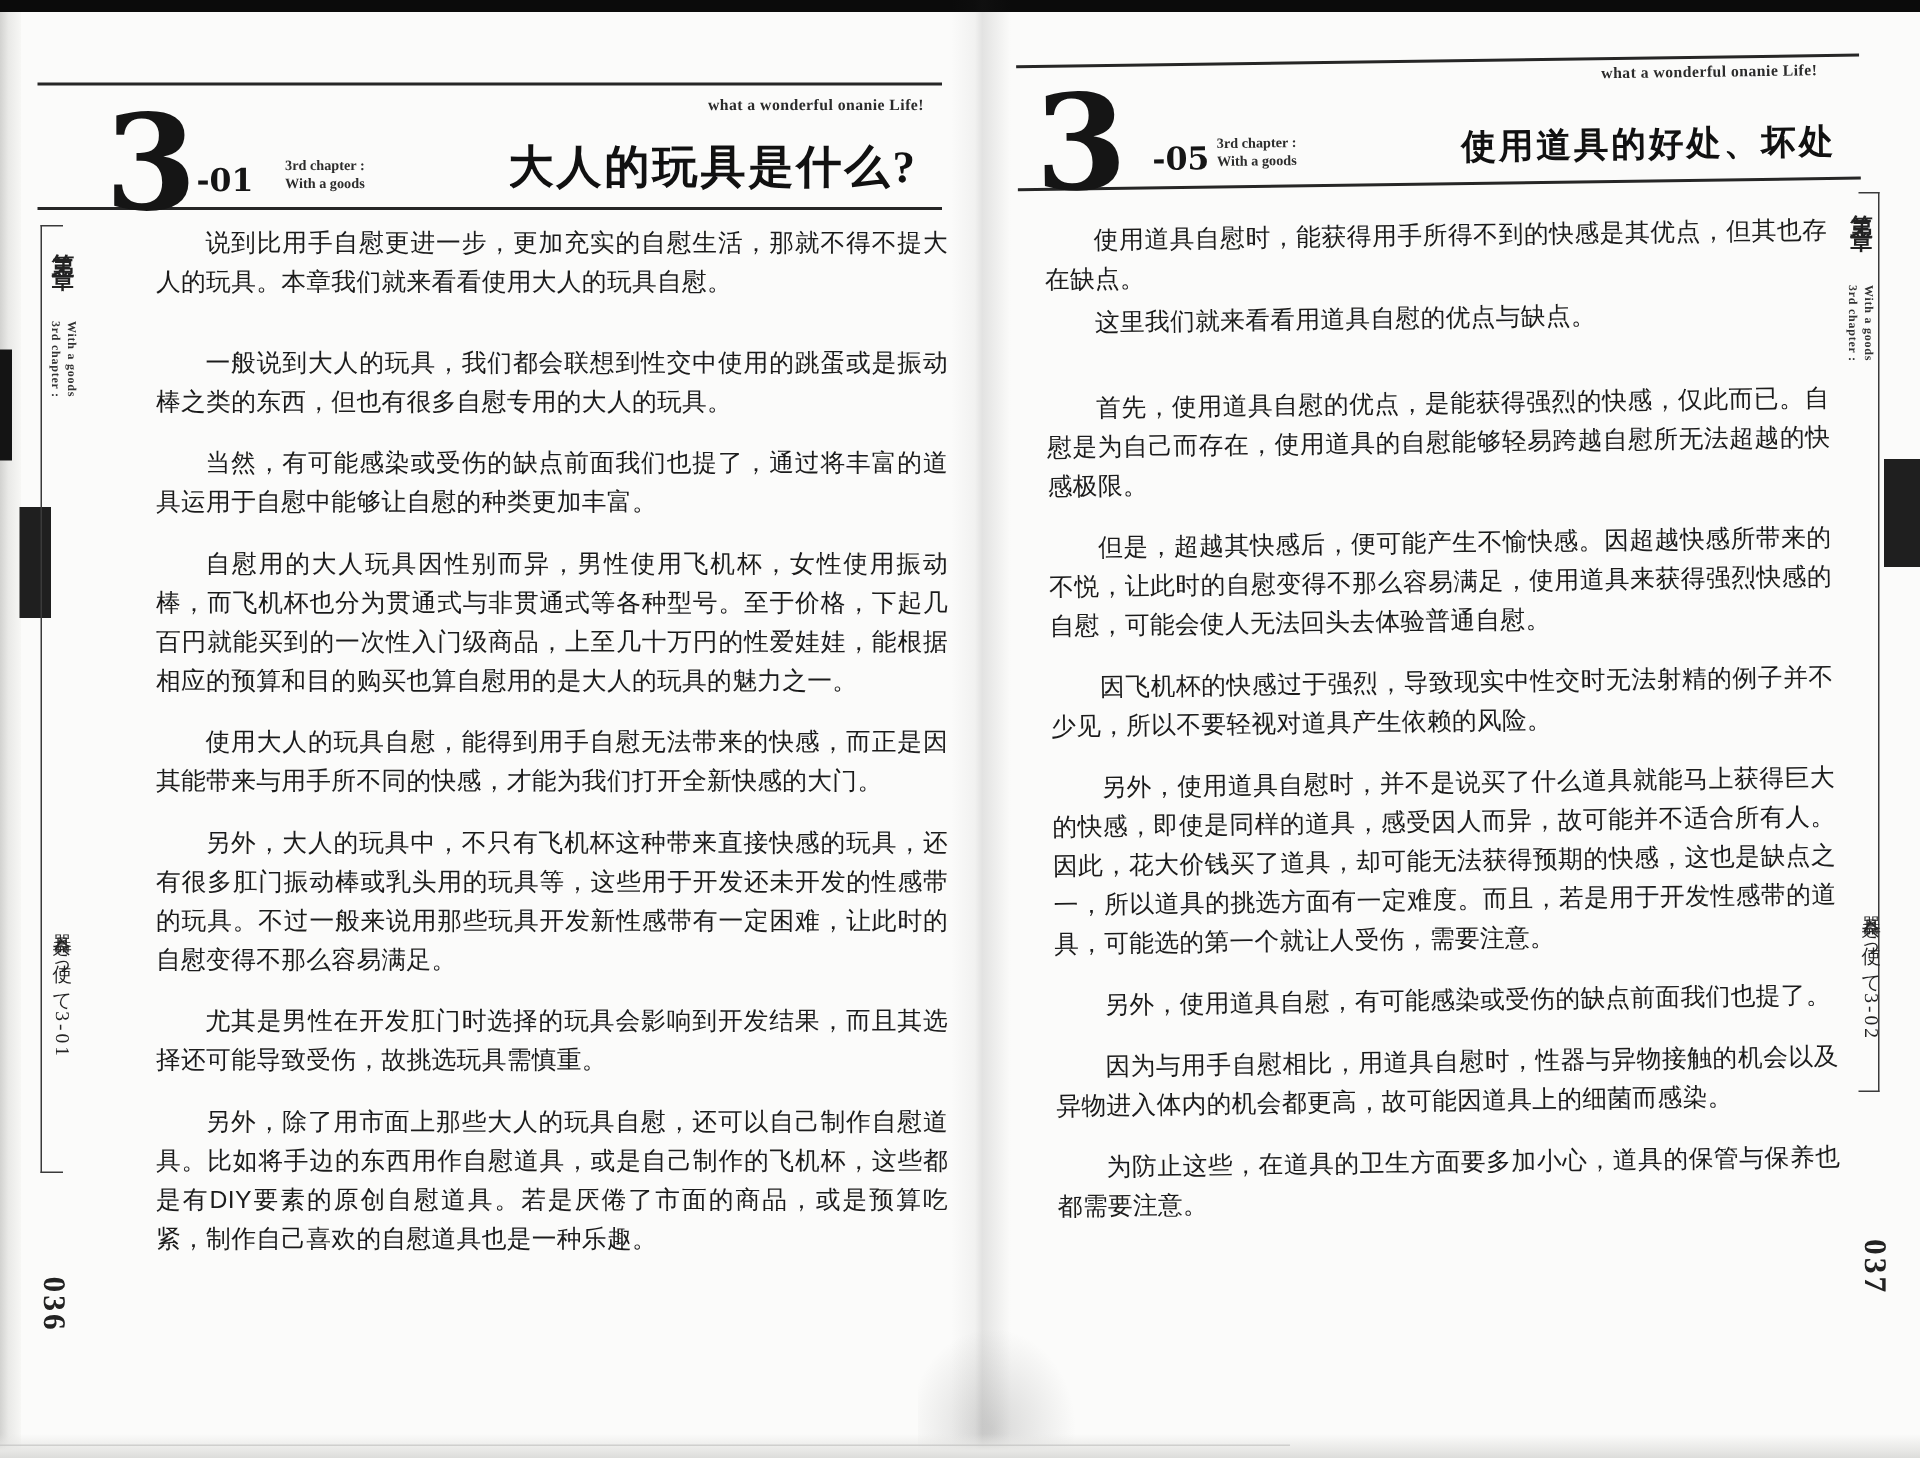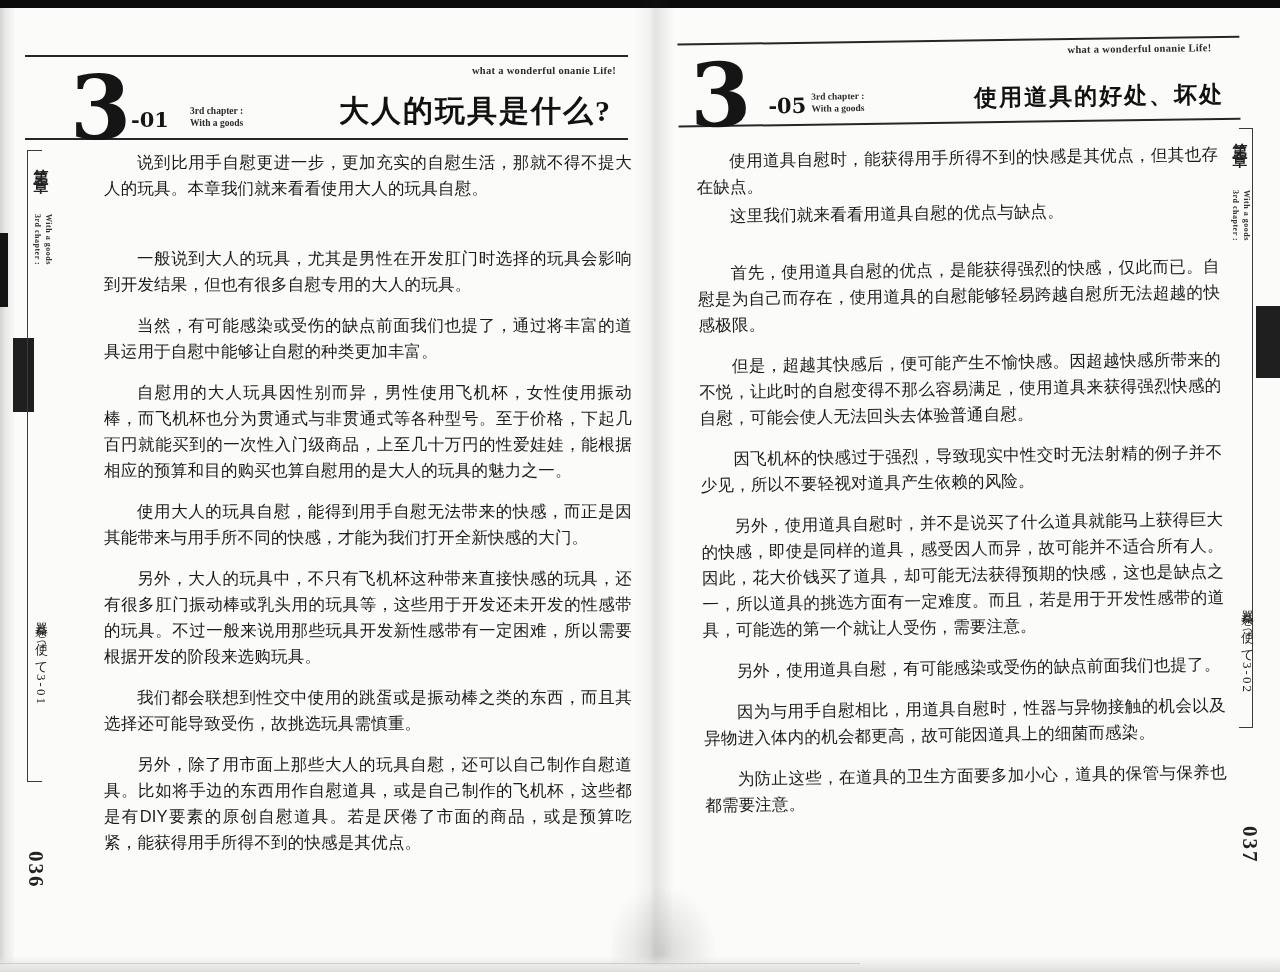--- a/index.html
+++ b/index.html
@@ -101,21 +101,21 @@
   .body-col { position:absolute; }
   .body-left  { left:104px; top:149px; width:528px; }
   .body-right { left:696px; top:148px; width:522px; transform:rotate(-0.8deg); transform-origin:0 0; }
   .body-col p {
     font-size:16.5px; line-height:26px;
     text-indent:2em; text-align:justify;
     color:#1b1b1b;
     margin:0 0 15px 0;
     letter-spacing:.2px;
   }
-  .body-left  p.gap-after { margin-bottom:44px; }
+  .body-left  p.gap-after { margin-bottom:28px; }
   .body-right p.tight     { margin-bottom:3px; }
   .body-right p.gap-after { margin-bottom:31px; }
 </style>
 </head>
 <body>
 
 <div class="scan-top-strip"></div>
 <div class="scan-left-edge"></div>
 <div class="gutter-shadow"></div>
 <div class="gutter-smudge"></div>
@@ -149,27 +149,27 @@
     <div class="section-suffix">-01</div>
     <div class="chapter-small">
       <div>3rd chapter :</div>
       <div>With a goods</div>
     </div>
     <div class="page-title">大人的玩具是什么?</div>
   </div>
 
   <div class="body-col body-left">
     <p class="gap-after">说到比用手自慰更进一步，更加充实的自慰生活，那就不得不提大人的玩具。本章我们就来看看使用大人的玩具自慰。</p>
-    <p>一般说到大人的玩具，尤其是男性在开发肛门时选择的玩具会影响到开发结果，但也有很多自慰专用的大人的玩具。</p>
+    <p>一般说到大人的玩具，我们都会联想到性交中使用的跳蛋或是振动棒之类的东西，但也有很多自慰专用的大人的玩具。</p>
     <p>当然，有可能感染或受伤的缺点前面我们也提了，通过将丰富的道具运用于自慰中能够让自慰的种类更加丰富。</p>
     <p>自慰用的大人玩具因性别而异，男性使用飞机杯，女性使用振动棒，而飞机杯也分为贯通式与非贯通式等各种型号。至于价格，下起几百円就能买到的一次性入门级商品，上至几十万円的性爱娃娃，能根据相应的预算和目的购买也算自慰用的是大人的玩具的魅力之一。</p>
     <p>使用大人的玩具自慰，能得到用手自慰无法带来的快感，而正是因其能带来与用手所不同的快感，才能为我们打开全新快感的大门。</p>
-    <p>另外，大人的玩具中，不只有飞机杯这种带来直接快感的玩具，还有很多肛门振动棒或乳头用的玩具等，这些用于开发还未开发的性感带的玩具。不过一般来说用那些玩具开发新性感带有一定困难，所以需要根据开发的阶段来选购玩具。</p>
-    <p>我们都会联想到性交中使用的跳蛋或是振动棒之类的东西，而且其选择还可能导致受伤，故挑选玩具需慎重。</p>
-    <p>另外，除了用市面上那些大人的玩具自慰，还可以自己制作自慰道具。比如将手边的东西用作自慰道具，或是自己制作的飞机杯，这些都是有DIY要素的原创自慰道具。若是厌倦了市面的商品，或是预算吃紧，能获得用手所得不到的快感是其优点。</p>
+    <p>另外，大人的玩具中，不只有飞机杯这种带来直接快感的玩具，还有很多肛门振动棒或乳头用的玩具等，这些用于开发还未开发的性感带的玩具。不过一般来说用那些玩具开发新性感带有一定困难，让此时的自慰变得不那么容易满足。</p>
+    <p>尤其是男性在开发肛门时选择的玩具会影响到开发结果，而且其选择还可能导致受伤，故挑选玩具需慎重。</p>
+    <p>另外，除了用市面上那些大人的玩具自慰，还可以自己制作自慰道具。比如将手边的东西用作自慰道具，或是自己制作的飞机杯，这些都是有DIY要素的原创自慰道具。若是厌倦了市面的商品，或是预算吃紧，制作自己喜欢的自慰道具也是一种乐趣。</p>
   </div>
 </div>
 
 <div>
 
   <div class="rail rail-right-v"></div>
   <div class="rail rail-right-c1"></div>
   <div class="rail rail-right-c2"></div>
 
   <div class="v-text chapter-v" style="left:1230px; top:131px;">第三章</div>

